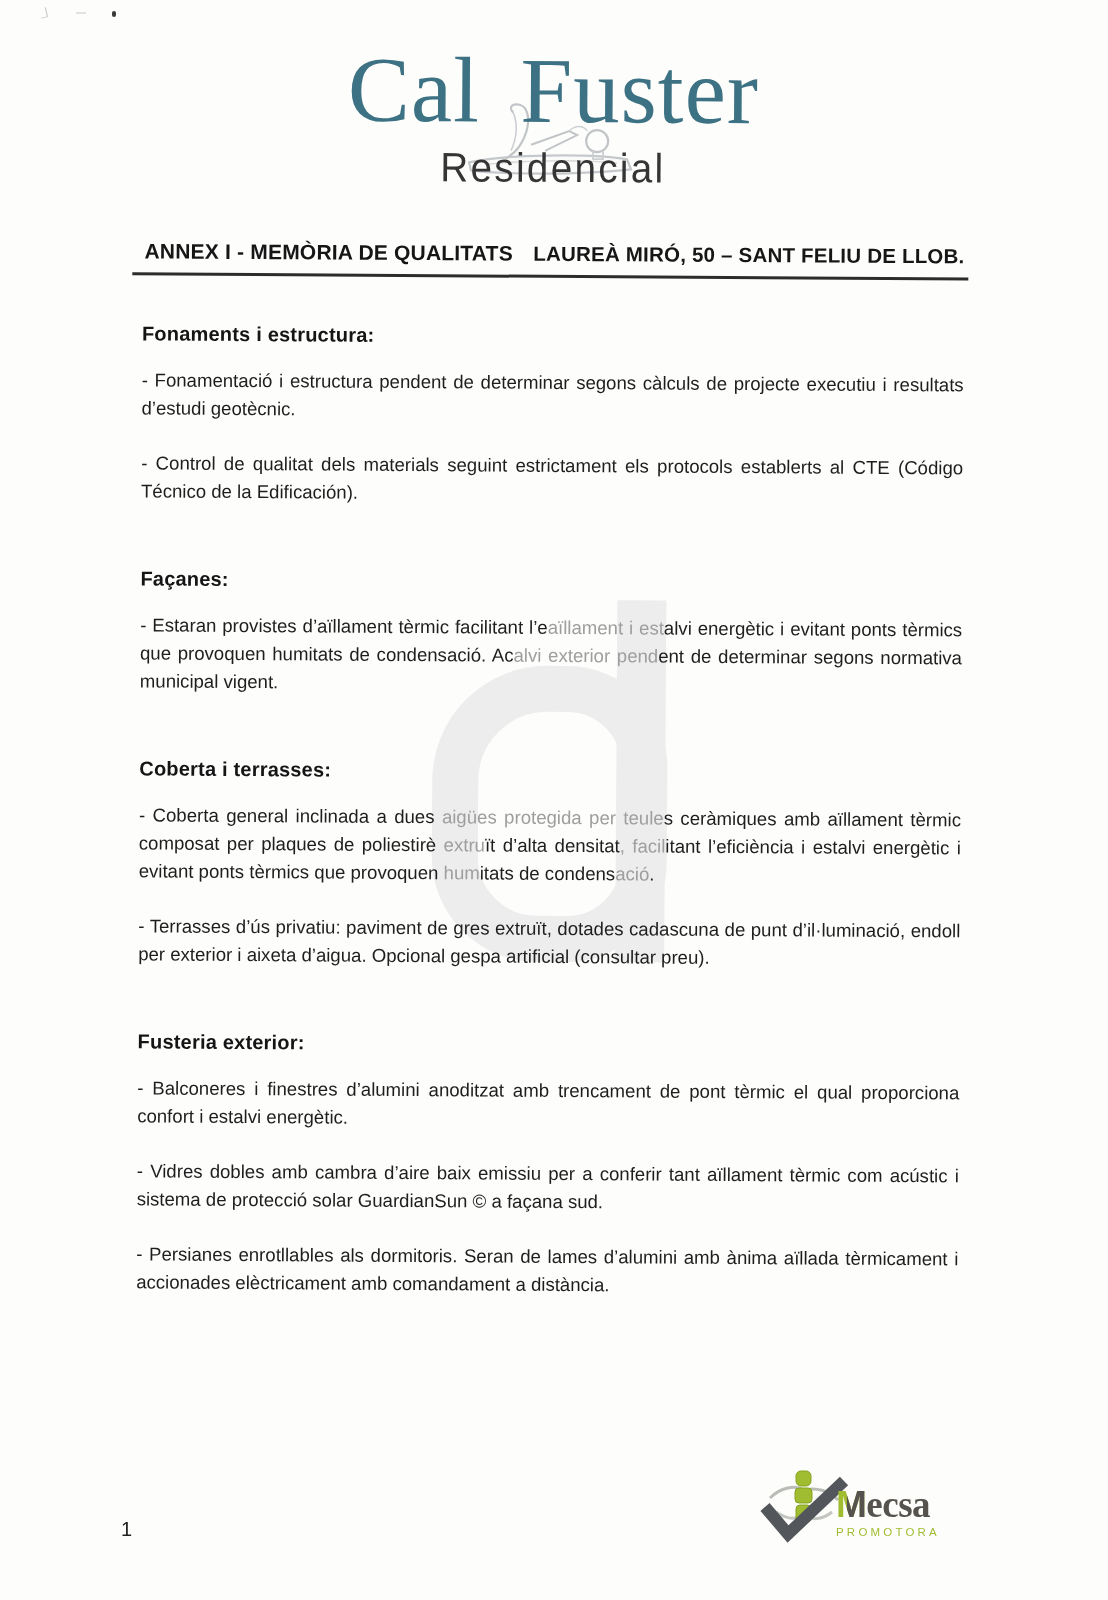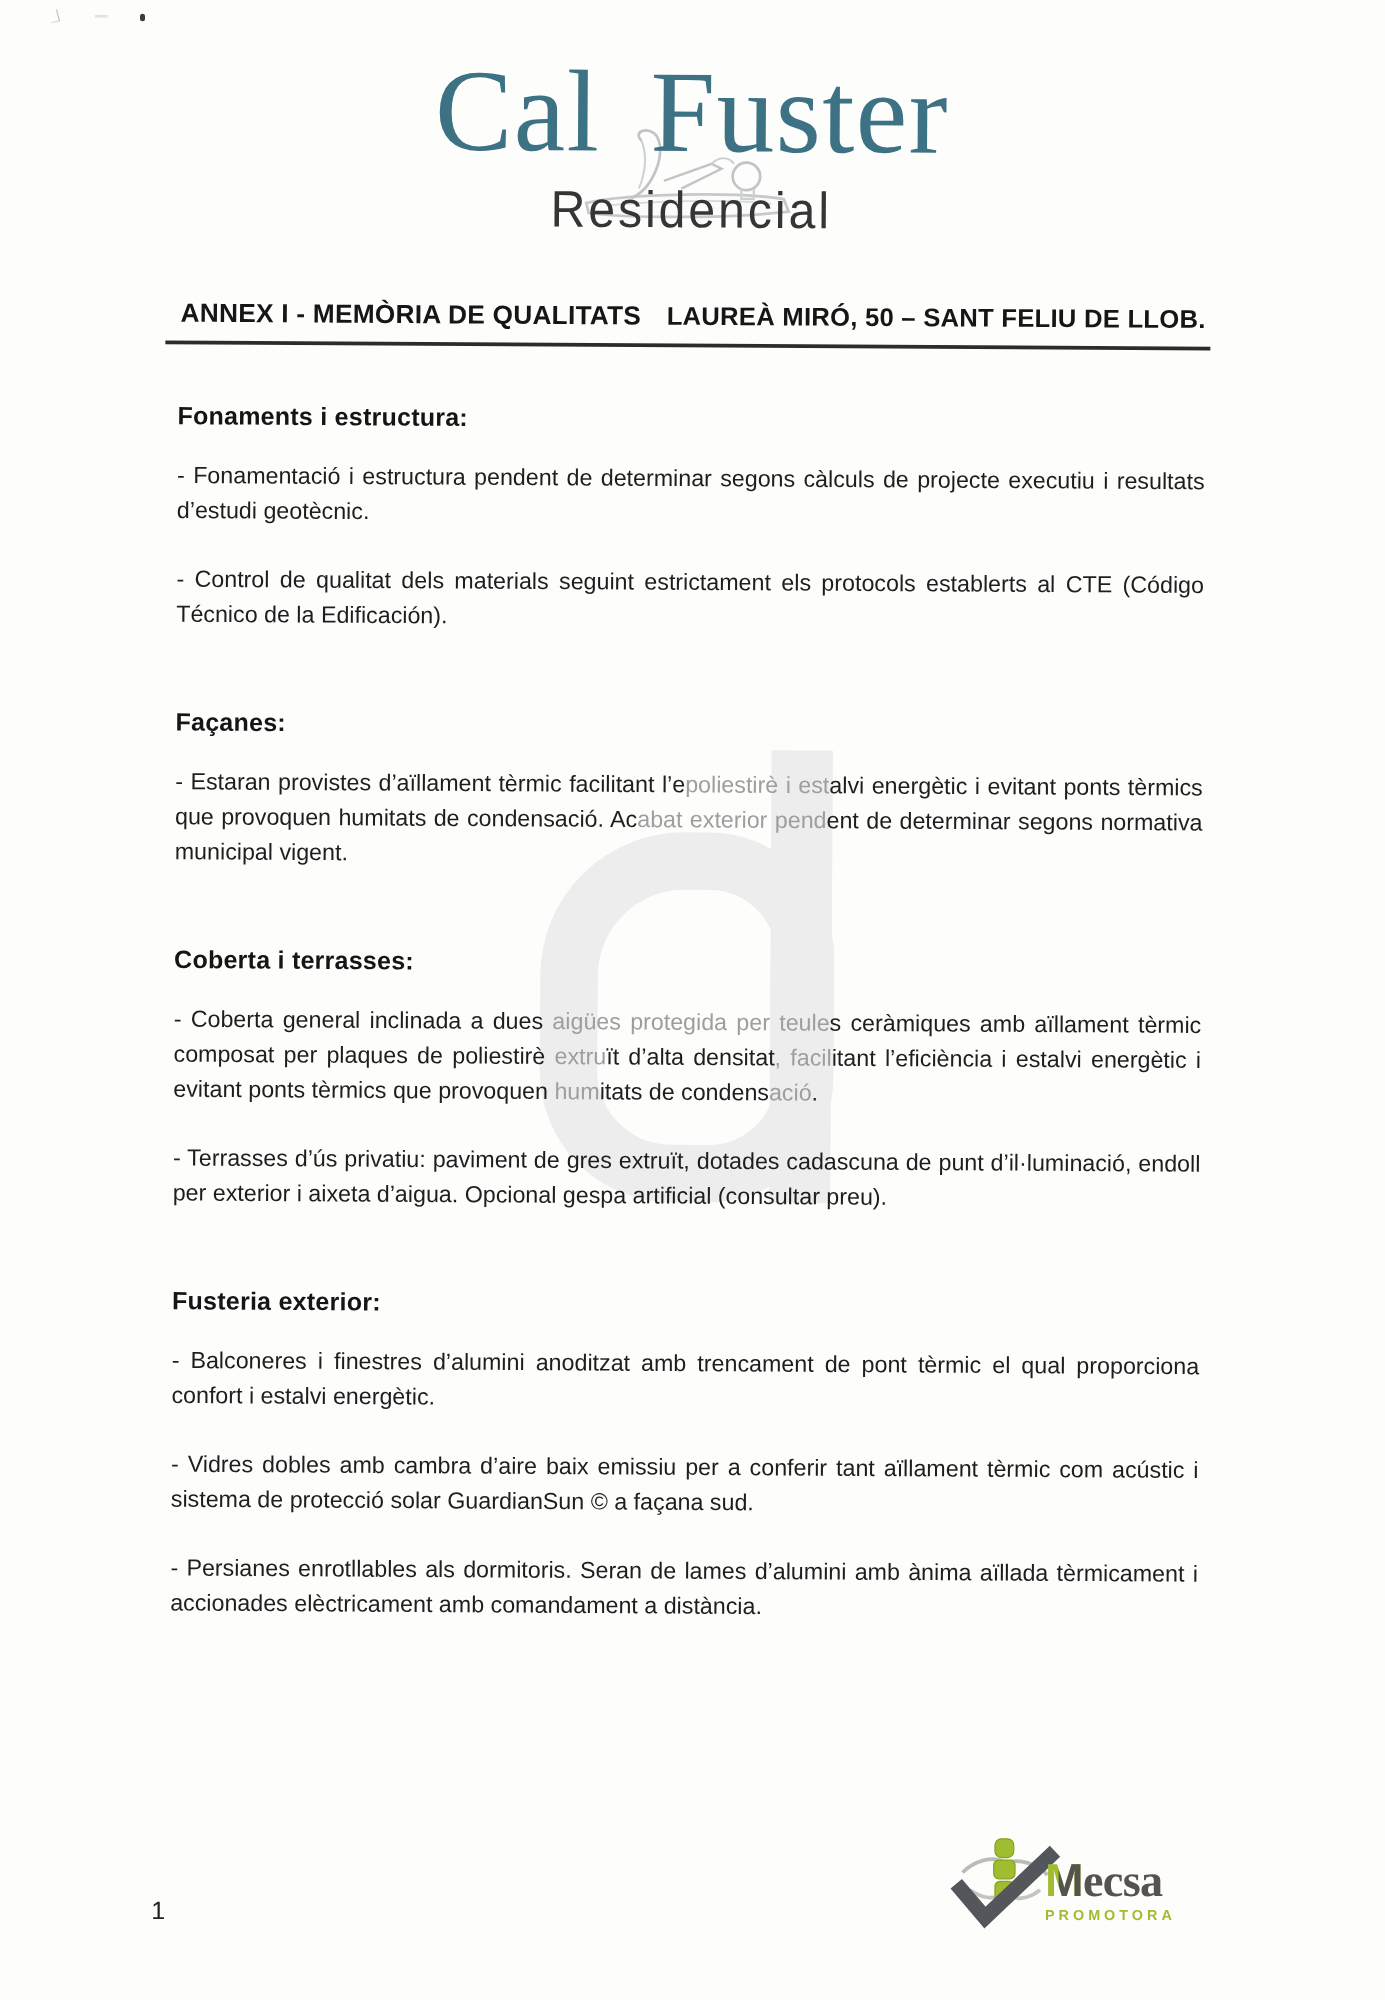--- a/index.html
+++ b/index.html
@@ -55,21 +55,21 @@
   .mecsa{position:absolute;left:758px;top:1468px;display:flex;align-items:flex-start;z-index:1;}
   .mecsa-icon{flex:0 0 auto;}
   .mecsa-text{margin-left:-14px;margin-top:18px;}
   .mecsa-name{font-size:37px;font-weight:700;line-height:1;position:relative;display:inline-block;
     letter-spacing:-.5px;}
   .m-wrap{position:relative;display:inline-block;}
   .m-green{color:#a0bc30;}
   .m-over{position:absolute;left:0;top:0;color:#56534e;
     clip-path:polygon(36% 0,100% 0,100% 100%,36% 100%);}
   .m-rest{color:#56534e;font-family:Liberation Serif, serif;}
-  .mecsa-tag{margin-top:3px;text-align:right;font-size:11.5px;font-weight:700;
+  .mecsa-tag{margin-top:3px;text-align:right;font-size:11.5px;font-weight:400;
     color:#a0bc30;letter-spacing:3.2px;}
 </style>
 </head>
 <body>
 
 <div class="page">
   <div class="speck1"></div>
   <div class="speck2"></div>
   <div class="speck3"></div>
 
@@ -102,21 +102,21 @@
     <div class="rule"></div>
 
     <main id="sections">
         <section>
           <h3>Fonaments i estructura:</h3>
           <p><span>- Fonamentació i estructura pendent de determinar segons càlculs de projecte executiu i resultats d’estudi geotècnic.</span></p>
           <p><span>- Control de qualitat dels materials seguint estrictament els protocols establerts al CTE (Código Técnico de la Edificación).</span></p>
         </section>
         <section>
           <h3>Façanes:</h3>
-          <p><span>- Estaran provistes d’aïllament tèrmic facilitant l’e</span><span class="faded">poliestirè i est</span><span>alvi energètic i evitant ponts tèrmics que provoquen humitats de condensació. Ac</span><span class="faded">abat exterior pend</span><span>ent de determinar segons normativa municipal vigent.</span></p>
+          <p><span>- Estaran provistes d’aïllament tèrmic facilitant l’e</span><span class="faded">aïllament i est</span><span>alvi energètic i evitant ponts tèrmics que provoquen humitats de condensació. Ac</span><span class="faded">alvi exterior pend</span><span>ent de determinar segons normativa municipal vigent.</span></p>
         </section>
         <section>
           <h3>Coberta i terrasses:</h3>
           <p><span>- Coberta general inclinada a dues </span><span class="faded">aigües protegida per teule</span><span>s ceràmiques amb aïllament tèrmic composat per plaques de poliestirè </span><span class="faded">extru</span><span>ït d’alta densitat</span><span class="faded">, facil</span><span>itant l’eficiència i estalvi energètic i evitant ponts tèrmics que provoquen </span><span class="faded">hum</span><span>itats de condens</span><span class="faded">ació</span><span>.</span></p>
           <p><span>- Terrasses d’ús privatiu: paviment de gres extruït, dotades cadascuna de punt d’il·luminació, endoll per exterior i aixeta d’aigua. Opcional gespa artificial (consultar preu).</span></p>
         </section>
         <section>
           <h3>Fusteria exterior:</h3>
           <p><span>- Balconeres i finestres d’alumini anoditzat amb trencament de pont tèrmic el qual proporciona confort i estalvi energètic.</span></p>
           <p><span>- Vidres dobles amb cambra d’aire baix emissiu per a conferir tant aïllament tèrmic com acústic i sistema de protecció solar GuardianSun © a façana sud.</span></p>

